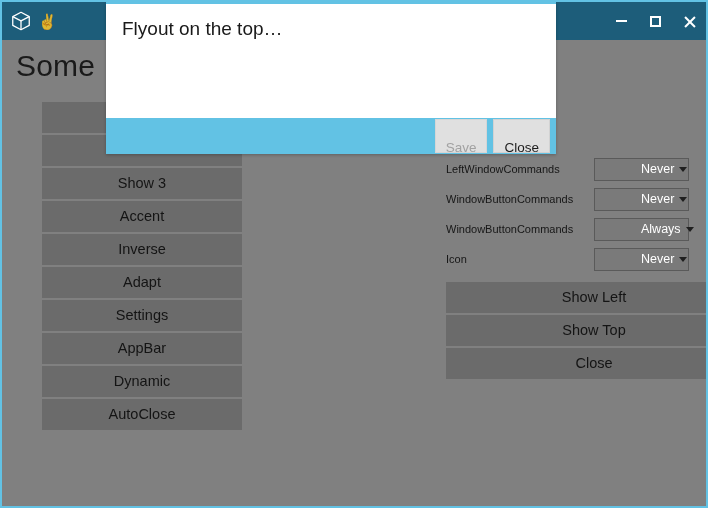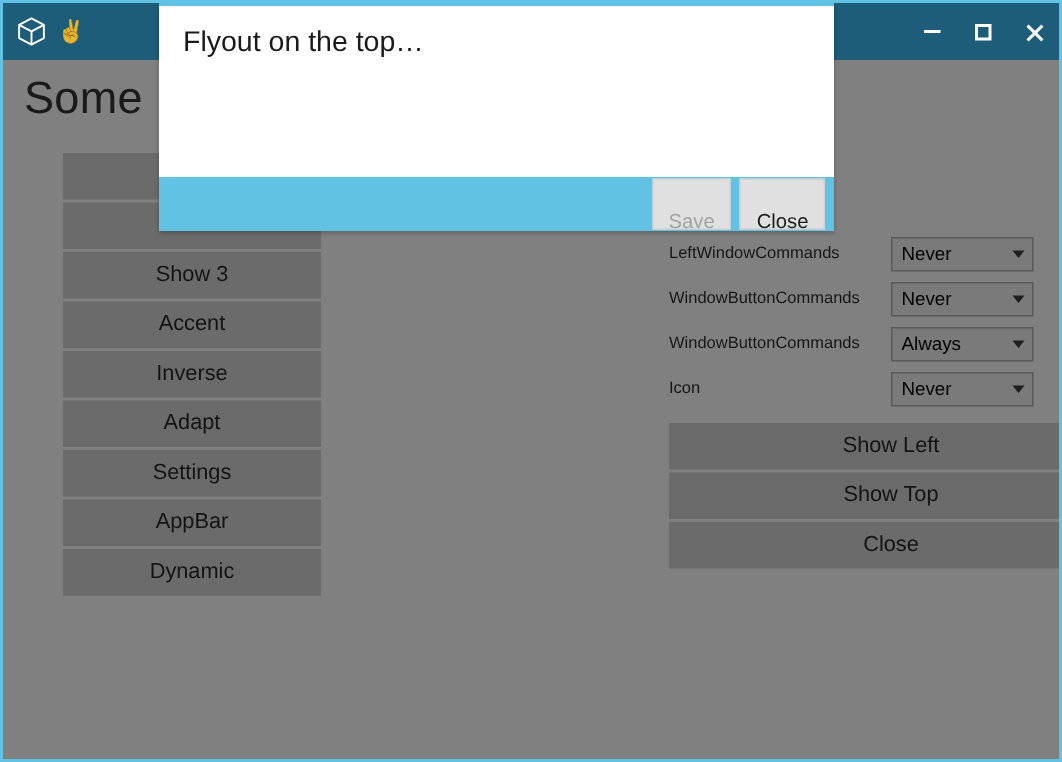--- a/index.html
+++ b/index.html
@@ -126,21 +126,21 @@
     letter-spacing: 0.2px;
   }
   #left-page-title { left: 14px; top: 9px; }
   #right-page-title { left: 444px; top: 65px; }
 
   
   #left-column {
     position: absolute;
     left: 40px;
     top: 62px;
-    width: 172px;
+    width: 200px;
   }
   #right-column {
     position: absolute;
     left: 444px;
     top: 242px;
     width: 296px;
   }
 
   .flat-button {
     display: block;
@@ -187,24 +187,25 @@
     width: 95px;
     height: 23px;
     background: #7a7a7a;
     border: 1px solid #5a5a5a;
     display: flex;
     align-items: center;
     cursor: default;
   }
   .combo-text {
     font-size: 12.5px;
-    color: #000000;
+    color: #ffffff;
     padding-left: 6px;
     flex: 1 1 auto;
     white-space: nowrap;
+    margin-left: 40px;
   }
   .combo-arrow {
     flex: 0 0 auto;
     width: 18px;
     display: flex;
     align-items: center;
     justify-content: center;
   }
   .combo-arrow::after {
     content: "";
@@ -313,20 +314,21 @@
     <div id="left-column">
       <button class="flat-button"></button>
       <button class="flat-button"></button>
       <button class="flat-button">Show 3</button>
       <button class="flat-button">Accent</button>
       <button class="flat-button">Inverse</button>
       <button class="flat-button">Adapt</button>
       <button class="flat-button">Settings</button>
       <button class="flat-button">AppBar</button>
       <button class="flat-button">Dynamic</button>
+      <button class="flat-button">AutoClose</button>
     </div>
 
     <div id="settings-grid">
       <div class="setting-row">
         <div class="setting-label">LeftWindowCommands</div>
         <div class="combo">
           <span class="combo-text">Never</span>
           <span class="combo-arrow"></span>
         </div>
       </div>

